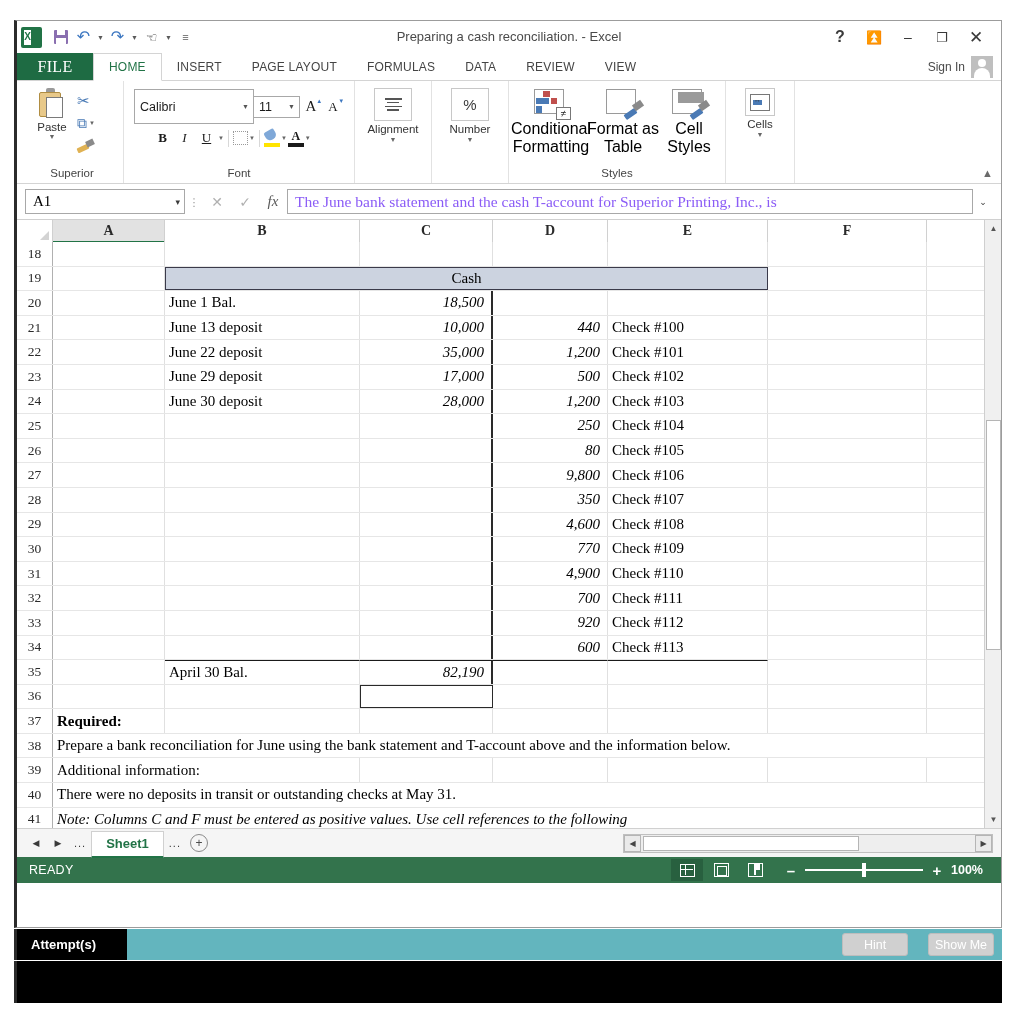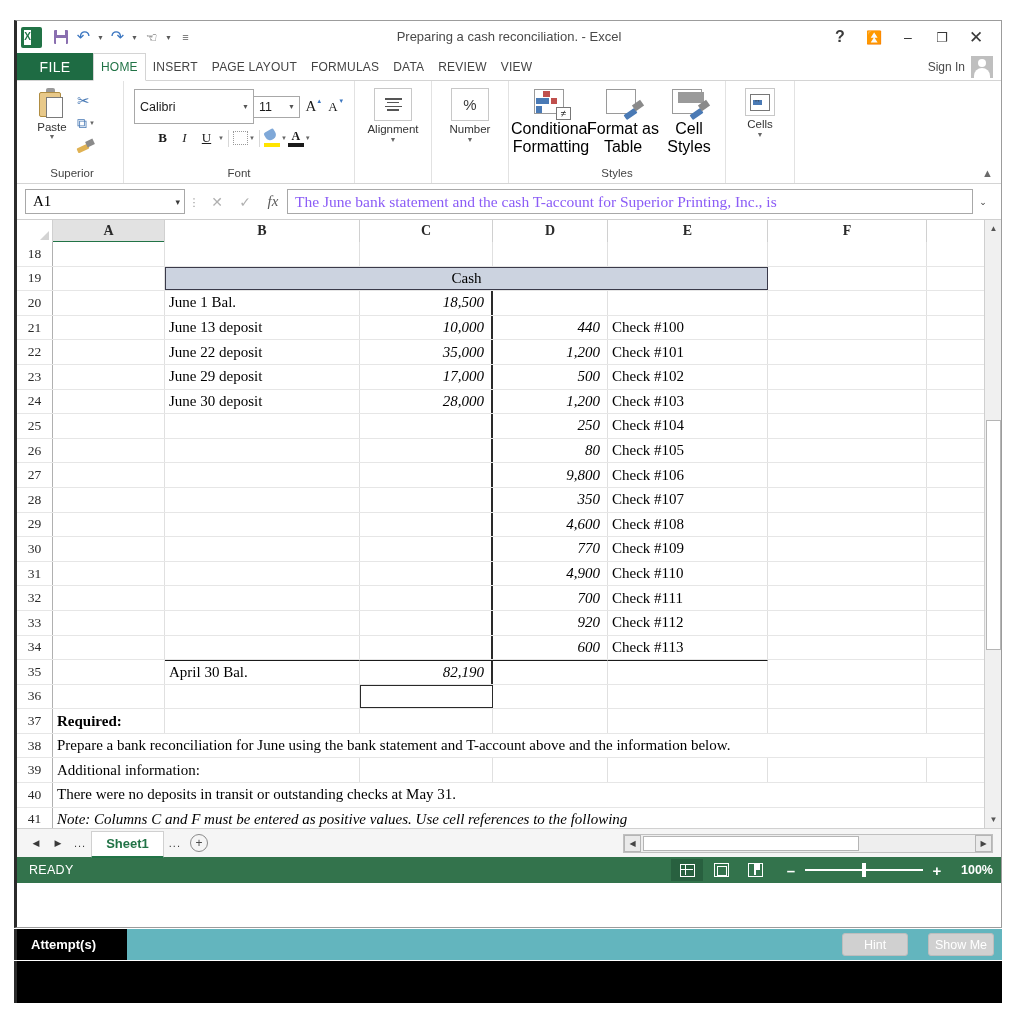--- a/index.html
+++ b/index.html
@@ -106,25 +106,26 @@
   .tabsrow {
     position: relative;
     height: 28px; background: #ffffff;
     display: flex; align-items: stretch;
     border-bottom: 1px solid #d4d4d4;
   }
   .tab-file {
     background: #1e6b43; color: #ffffff;
     width: 76px;
     display: flex; align-items: center; justify-content: center;
-    font-size: 14px; letter-spacing: .3px;
+    font-size: 16px; letter-spacing: .3px;
     cursor: default;
+    font-family: Liberation Serif, serif;
   }
   .tab {
-    padding: 0 7px;
+    padding: 0 15px;
     display: flex; align-items: center;
     font-size: 12px; color: #444444; letter-spacing: .2px;
     cursor: default; white-space: nowrap;
   }
   .tab.active {
     color: #217346;
     background: #ffffff;
     border: 1px solid #d4d4d4;
     border-bottom: 1px solid #ffffff;
     margin-bottom: -1px;
@@ -623,21 +624,21 @@
     display: flex; align-items: center;
     margin: 0 6px;
   }
   .zm-line { width: 118px; height: 2px; background: #ffffff; }
   .zm-knob {
     position: absolute; left: 57px; top: 1px;
     width: 4px; height: 14px; background: #ffffff;
   }
   .zoom-val {
     font-size: 12.5px; font-weight: bold; width: 42px;
-    text-align: right; margin-left: 6px;
+    margin-left: 6px;
   }
 
   
   .attemptbar {
     position: absolute;
     left: 14px; top: 929px;
     width: 988px; height: 31px;
     background: #63b5be;
     display: flex; align-items: center;
     border-left: 3px solid #2b2b2b;

